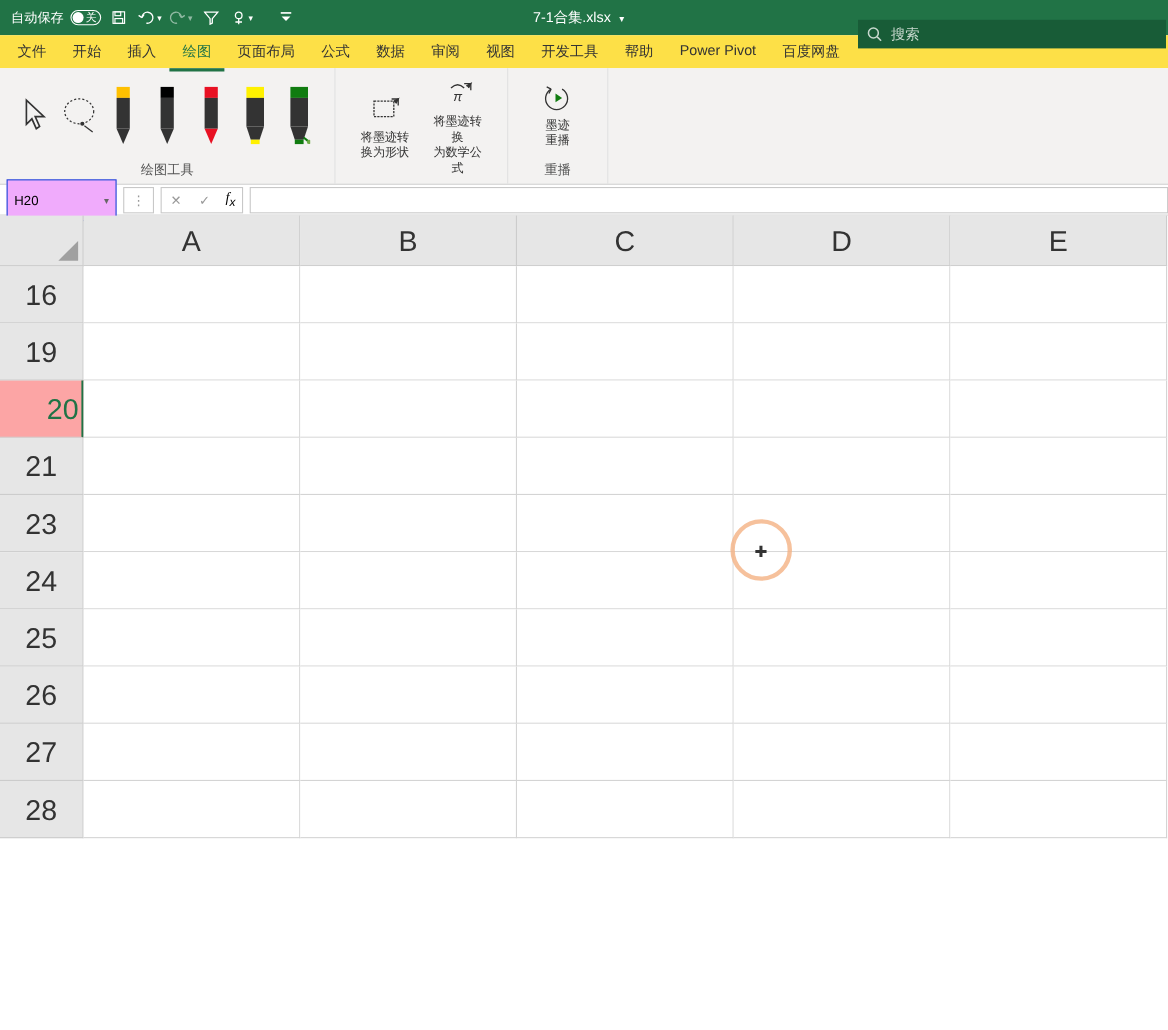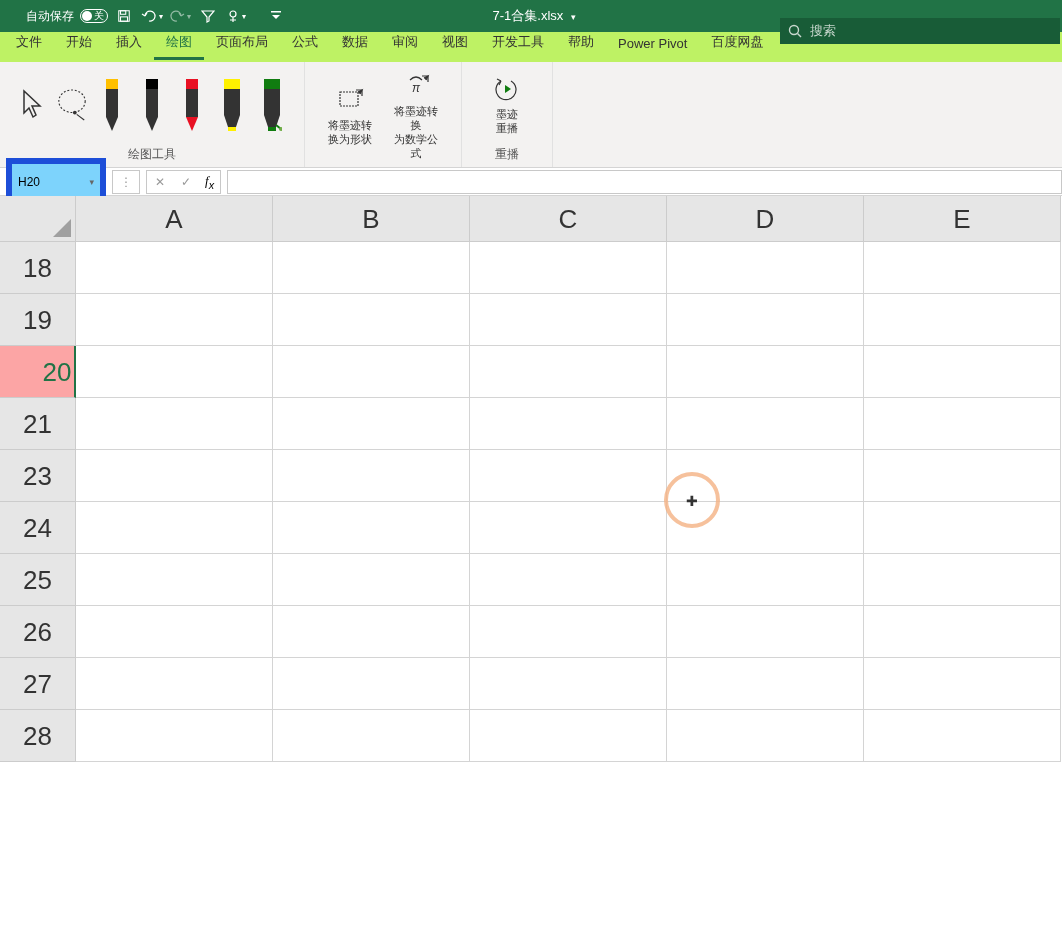--- a/index.html
+++ b/index.html
@@ -1,47 +1,47 @@
 <!DOCTYPE html>
 <html><head>
 <meta charset="utf-8">
 <style>
 * { margin: 0; padding: 0; box-sizing: border-box; font-family: "Microsoft YaHei", "Segoe UI", sans-serif; }
 body { width: 1062px; height: 936px; background: #fff; overflow: hidden; position: relative; }
 
 
 .title-bar { height: 32px; background: #217346; display: flex; align-items: center; color: #fff; font-size: 12px; }
-.title-left { display: flex; align-items: center; gap: 4px; padding-left: 26px; }
+.title-left { display: flex; align-items: center; gap: 4px; padding-left: 10px; }
 .autosave { display: flex; align-items: center; gap: 6px; }
 .toggle { width: 28px; height: 14px; border: 1px solid #fff; border-radius: 8px; position: relative; display: flex; align-items: center; }
 .toggle-knob { width: 10px; height: 10px; background: #fff; border-radius: 50%; margin-left: 1px; }
 .toggle-label { font-size: 10px; margin-left: 2px; }
 .qat-btn { width: 24px; height: 24px; display: flex; align-items: center; justify-content: center; cursor: pointer; color: #fff; }
 .title-center { flex: 1; text-align: center; font-size: 13px; }
 .search-box { width: 280px; height: 26px; background: #185c37; display: flex; align-items: center; padding: 0 8px; gap: 8px; margin-right: 2px; margin-top: 29px; }
 .search-box input { background: transparent; border: none; color: #c8d8ce; font-size: 13px; flex: 1; outline: none; }
 .search-box input::placeholder { color: #c8d8ce; }
 
 
-.tabs { height: 30px; background: #bef264; display: flex; align-items: flex-end; padding: 0 4px; }
+.tabs { height: 30px; background: #fde047; display: flex; align-items: flex-start; padding: 0 4px; }
 .tab { padding: 6px 12px; font-size: 13px; color: #333; cursor: pointer; border-bottom: 3px solid transparent; margin-bottom: 2px;}
 .tab.active { color: #217346; border-bottom: 3px solid #217346; font-weight: 400; }
 
 
 .ribbon { height: 106px; background: #f3f2f1; border-bottom: 1px solid #d4d4d4; display: flex; }
 .ribbon-group { display: flex; flex-direction: column; align-items: center; padding: 4px 8px 2px 8px; border-right: 1px solid #e1e1e1; }
 .ribbon-group-content { flex: 1; display: flex; align-items: center; gap: 8px; padding: 4px 8px; }
 .ribbon-group-label { font-size: 12px; color: #555; padding: 2px 0; }
 .pen-tool { width: 32px; height: 68px; display: flex; align-items: center; justify-content: center; cursor: pointer; border-radius: 3px; }
 .big-btn { display: flex; flex-direction: column; align-items: center; width: 58px; cursor: pointer; padding: 2px; font-size: 11px; line-height: 14px; text-align: center; color: #333; }
 .big-btn svg { margin-bottom: 4px; }
 
 
 .formula-bar { height: 28px; display: flex; align-items: center; border-bottom: 1px solid #d4d4d4; }
-.name-box { width: 100px; height: 24px; border: 6px solid #1d4ed8; margin: 0 6px; display: flex; align-items: center; padding: 18px 6px; font-size: 12px; background: #7dd3fc; }
+.name-box { width: 100px; height: 24px; border: 1px solid #1d4ed8; margin: 0 6px; display: flex; align-items: center; padding: 18px 6px; font-size: 12px; background: #f0abfc; }
 .name-box-text { flex: 1; }
 .fb-btns { display: flex; align-items: center; border: 1px solid #c8c8c8; height: 24px; margin-right: 6px; background: #fff; }
 .fb-btn { width: 26px; text-align: center; color: #999; font-size: 12px; cursor: pointer; }
 .fx { font-style: italic; font-family: "Times New Roman", serif; font-size: 13px; padding: 0 6px; }
 .formula-input { flex: 1; height: 24px; border: 1px solid #c8c8c8; background: #fff; padding: 0 6px; font-size: 12px; outline: none; }
 
 
 .grid { position: relative; }
 .col-headers { display: flex; height: 46px; }
 .corner { width: 76px; height: 46px; background: #e6e6e6; border-right: 1px solid #ccc; border-bottom: 1px solid #ccc; position: relative; }
@@ -256,21 +256,21 @@
   <div class="col-headers">
     <div class="corner"></div>
     <div class="col-header">A</div>
     <div class="col-header">B</div>
     <div class="col-header">C</div>
     <div class="col-header">D</div>
     <div class="col-header">E</div>
   </div>
   <div id="rows-container">
       <div class="row">
-        <div class="row-header">18</div>
+        <div class="row-header">16</div>
         <div class="cell"></div>
         <div class="cell"></div>
         <div class="cell"></div>
         <div class="cell"></div>
         <div class="cell"></div>
       </div>
       <div class="row">
         <div class="row-header">19</div>
         <div class="cell"></div>
         <div class="cell"></div>

